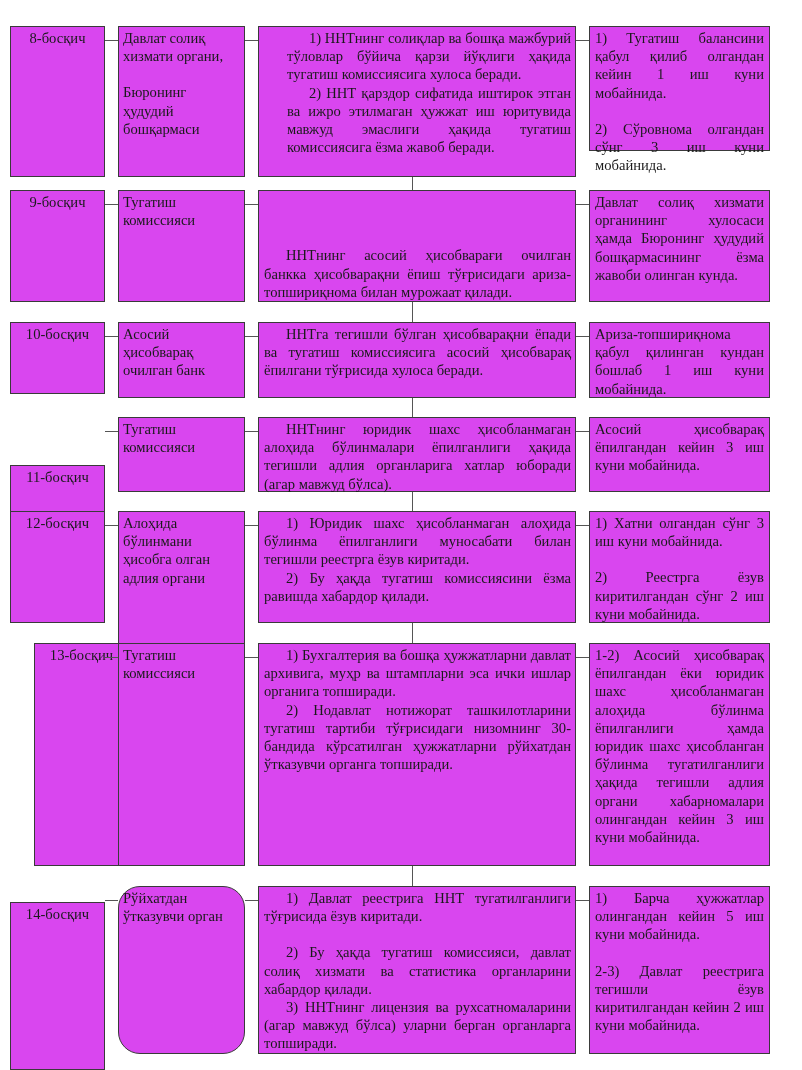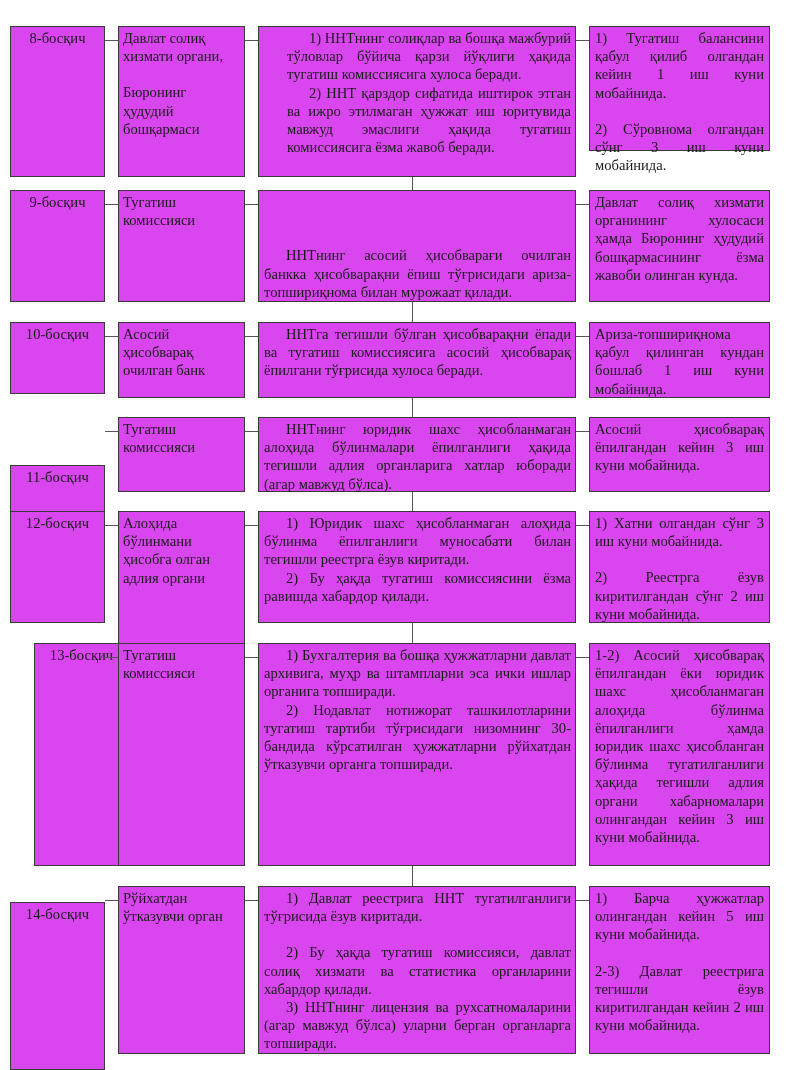--- a/index.html
+++ b/index.html
@@ -121,21 +121,21 @@
       </div>
     </div>
     <div class="box c4" style="top: 643px; height: 223px;">
       <p class="para">1-2) Асосий ҳисобварақ ёпилгандан ёки юридик шахс ҳисобланмаган алоҳида бўлинма ёпилганлиги ҳамда юридик шахс ҳисобланган бўлинма тугатилганлиги ҳақида тегишли адлия органи хабарномалари олингандан кейин 3 иш куни мобайнида.</p>
     </div>
     <div class="hline" style="left: 105px; width: 13px; top: 657px;"></div>
     <div class="hline" style="left: 245px; width: 13px; top: 657px;"></div>
     <div class="hline" style="left: 576px; width: 13px; top: 657px;"></div>
     <div class="vline" style="left: 412px; top: 866px; height: 20px;"></div>
     <div class="box c1" style="top: 886px; height: 168px; margin-top: 16px;"><span>14-босқич</span></div>
-    <div class="box c2" style="top: 886px; height: 168px;">
+    <div class="box c2" style="top: 886px; height: 168px; border-radius: 22px;">
       <p class="para">Рўйхатдан ўтказувчи орган</p>
     </div>
     <div class="box c3" style="top: 886px; height: 168px;">
       <div>
         <p class="para indent">1) Давлат реестрига ННТ тугатилганлиги тўғрисида ёзув киритади.</p>
         <div class="gap"></div>
         <p class="para indent">2) Бу ҳақда тугатиш комиссияси, давлат солиқ хизмати ва статистика органларини хабардор қилади.</p>
         <p class="para indent">3) ННТнинг лицензия ва рухсатномаларини (агар мавжуд бўлса) уларни берган органларга топширади.</p>
       </div>
     </div>

